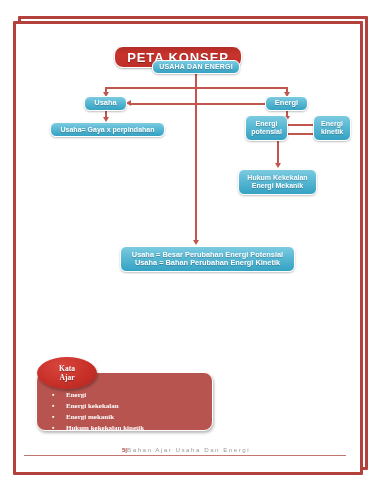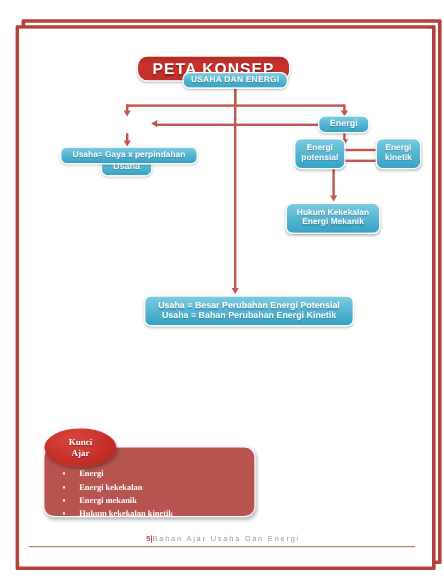--- a/index.html
+++ b/index.html
@@ -53,21 +53,21 @@
     display:flex;align-items:center;justify-content:center;
     color:#fff;font-family:"Liberation Sans", sans-serif;
     font-weight:bold;font-size:13px;letter-spacing:.9px;
     text-shadow:0 1px 1px rgba(0,0,0,.35);
     border:1px solid #ffffff;
     margin-top:16px;
   }
 
   
   #n-root   {left:152px;top:60px;width:88px;height:14px;font-size:7px;letter-spacing:.2px;}
-  #n-usaha  {left:84px;top:96px;width:43px;height:15px;font-size:7.5px;margin-top:36px;}
+  #n-usaha  {left:84px;top:96px;width:43px;height:15px;font-size:7.5px;}
   #n-energi {left:265px;top:96px;width:43px;height:15px;font-size:7.5px;}
   #n-rumus  {left:50px;top:122px;width:115px;height:15px;font-size:7px;}
   #n-ep     {left:245px;top:115px;width:43px;height:26px;font-size:7px;}
   #n-ek     {left:313px;top:115px;width:38px;height:26px;font-size:7px;}
   #n-hukum  {left:238px;top:169px;width:79px;height:26px;font-size:7px;}
   #n-concl  {left:120px;top:246px;width:175px;height:26px;font-size:7.4px;}
 
   
   .ln{position:absolute;background:#c0564e;}
   .v{width:1.6px;}
@@ -208,21 +208,21 @@
       <span class="kk-bullet">▪</span>
       <span>Energi mekanik</span>
     </div>
     <div class="kk-item">
       <span class="kk-bullet">▪</span>
       <span>Hukum kekekalan kinetik</span>
     </div>
   </div>
 
   <div class="kk-ellipse">
-    <span>Kunci</span>
+    <span>Kata</span>
     <span>Ajar</span>
   </div>
 
   <div class="footer">
     <div class="footer-text">
       <b>5</b><b>|</b><span>Bahan Ajar Usaha Dan Energi</span>
     </div>
   </div>
   <div class="footer-rule"></div>
 

